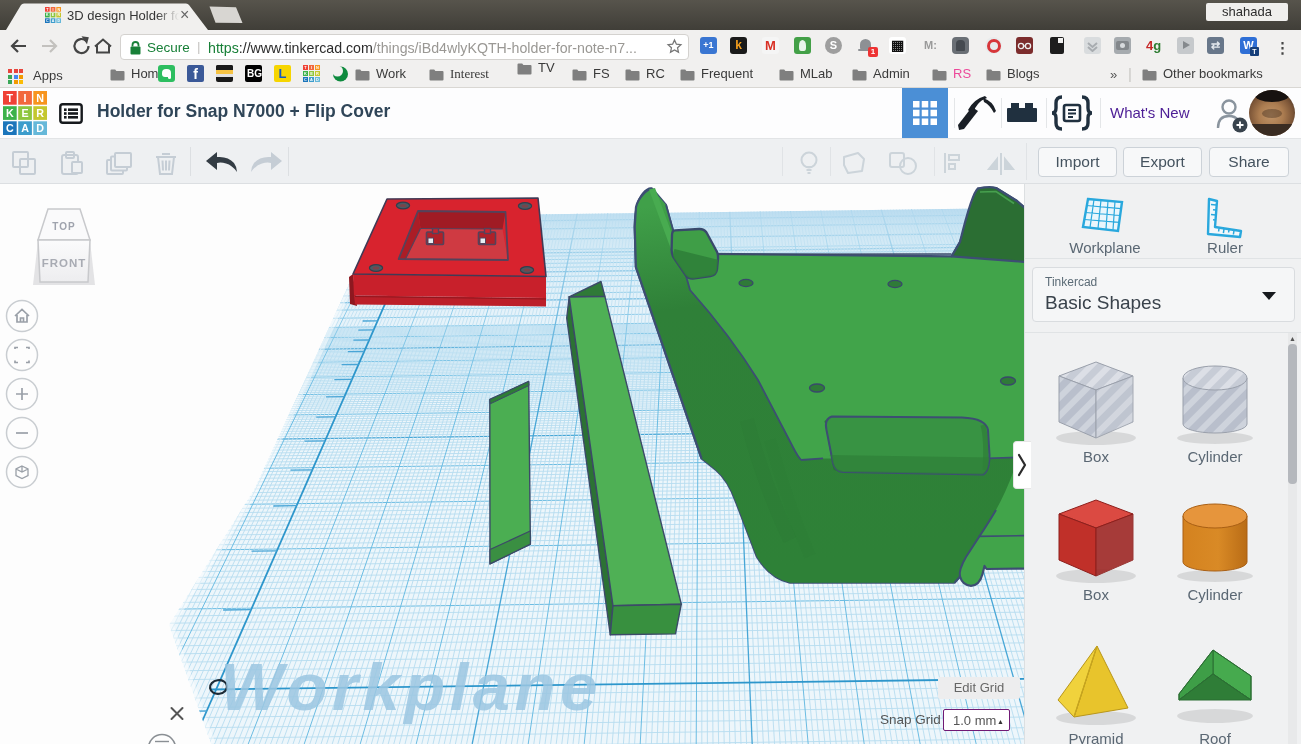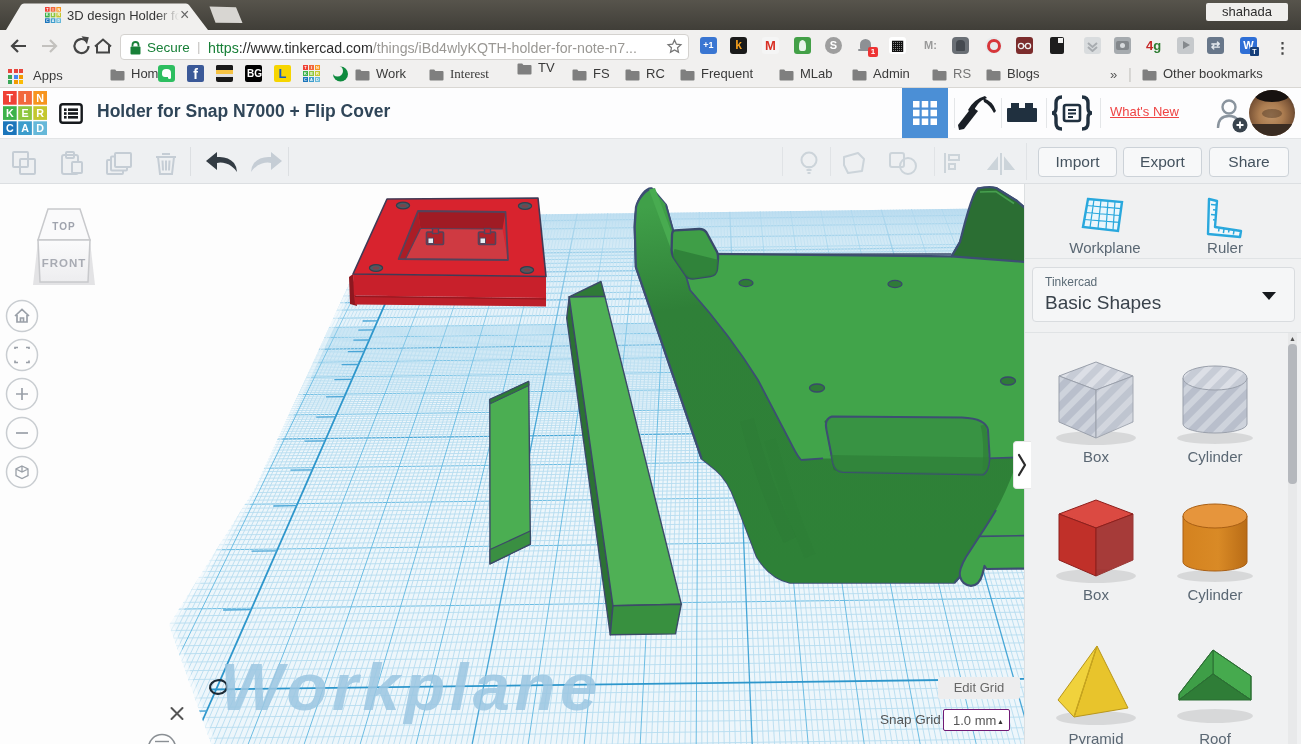--- a/index.html
+++ b/index.html
@@ -141,21 +141,21 @@
       <path d="M0.5,1.5 Q0.5,0.5 1.5,0.5 L5.2,0.5 6.4,2 13.5,2 Q14.5,2 14.5,3 L14.5,10.5 Q14.5,11.5 13.5,11.5 L1.5,11.5 Q0.5,11.5 0.5,10.5 Z" fill="#7f7f7f"></path>
     </svg><span style="margin-left:6px;font-size:13px;color:#3a3a3a;vertical-align:2px;">Frequent</span></div>
 <div style="position:absolute;left:779px;top:66px;height:18px;white-space:nowrap;"><svg width="15" height="12" viewBox="0 0 15 12" style="vertical-align:-1px">
       <path d="M0.5,1.5 Q0.5,0.5 1.5,0.5 L5.2,0.5 6.4,2 13.5,2 Q14.5,2 14.5,3 L14.5,10.5 Q14.5,11.5 13.5,11.5 L1.5,11.5 Q0.5,11.5 0.5,10.5 Z" fill="#7f7f7f"></path>
     </svg><span style="margin-left:6px;font-size:13px;color:#3a3a3a;vertical-align:2px;">MLab</span></div>
 <div style="position:absolute;left:852px;top:66px;height:18px;white-space:nowrap;"><svg width="15" height="12" viewBox="0 0 15 12" style="vertical-align:-1px">
       <path d="M0.5,1.5 Q0.5,0.5 1.5,0.5 L5.2,0.5 6.4,2 13.5,2 Q14.5,2 14.5,3 L14.5,10.5 Q14.5,11.5 13.5,11.5 L1.5,11.5 Q0.5,11.5 0.5,10.5 Z" fill="#7f7f7f"></path>
     </svg><span style="margin-left:6px;font-size:13px;color:#3a3a3a;vertical-align:2px;text-align:right;">Admin</span></div>
 <div style="position:absolute;left:932px;top:66px;height:18px;white-space:nowrap;"><svg width="15" height="12" viewBox="0 0 15 12" style="vertical-align:-1px">
       <path d="M0.5,1.5 Q0.5,0.5 1.5,0.5 L5.2,0.5 6.4,2 13.5,2 Q14.5,2 14.5,3 L14.5,10.5 Q14.5,11.5 13.5,11.5 L1.5,11.5 Q0.5,11.5 0.5,10.5 Z" fill="#7f7f7f"></path>
-    </svg><span style="margin-left:6px;font-size:13px;color:#737373;vertical-align:2px;">RS</span></div>
+    </svg><span style="margin-left:6px;font-size:13px;color:#ec4899;vertical-align:2px;">RS</span></div>
 <div style="position:absolute;left:986px;top:66px;height:18px;white-space:nowrap;"><svg width="15" height="12" viewBox="0 0 15 12" style="vertical-align:-1px">
       <path d="M0.5,1.5 Q0.5,0.5 1.5,0.5 L5.2,0.5 6.4,2 13.5,2 Q14.5,2 14.5,3 L14.5,10.5 Q14.5,11.5 13.5,11.5 L1.5,11.5 Q0.5,11.5 0.5,10.5 Z" fill="#7f7f7f"></path>
     </svg><span style="margin-left:6px;font-size:13px;color:#3a3a3a;vertical-align:2px;">Blogs</span></div>
 <div style="position:absolute;left:1142px;top:66px;height:18px;white-space:nowrap;"><svg width="15" height="12" viewBox="0 0 15 12" style="vertical-align:-1px">
       <path d="M0.5,1.5 Q0.5,0.5 1.5,0.5 L5.2,0.5 6.4,2 13.5,2 Q14.5,2 14.5,3 L14.5,10.5 Q14.5,11.5 13.5,11.5 L1.5,11.5 Q0.5,11.5 0.5,10.5 Z" fill="#7f7f7f"></path>
     </svg><span style="margin-left:6px;font-size:13px;color:#3a3a3a;vertical-align:2px;">Other bookmarks</span></div>
 <div style="position:absolute;left:158px;top:65px;width:17px;height:17px;background:#2dbe60;border-radius:3px;">
     <div style="position:absolute;left:4px;top:4px;width:9px;height:8px;background:#fff;border-radius:4px 4px 1px 3px;"></div>
     <div style="position:absolute;left:10px;top:8px;width:3px;height:6px;background:#fff;border-radius:0 0 2px 2px;"></div>
   </div>
@@ -261,21 +261,21 @@
           <path d="M12,2 Q6,2 6,8 L6,13 Q6,18 2,18 Q6,18 6,23 L6,28 Q6,34 12,34"></path>
 <path d="M32,2 Q38,2 38,8 L38,13 Q38,18 42,18 Q38,18 38,23 L38,28 Q38,34 32,34"></path>
         </g>
 <rect x="14" y="10" width="16" height="16" rx="2" fill="none" stroke="#20303f" stroke-width="2.6"></rect>
 <path d="M18,15 L26,15 M18,18.5 L26,18.5 M18,22 L23,22" stroke="#20303f" stroke-width="1.8"></path>
       </svg></div>
   <div class="abs" style="left:954px;top:10px;width:1px;height:30px;background:#e4e6e8;"></div>
   <div class="abs" style="left:1001px;top:10px;width:1px;height:30px;background:#e4e6e8;"></div>
   <div class="abs" style="left:1046px;top:10px;width:1px;height:30px;background:#e4e6e8;"></div>
   <div class="abs" style="left:1100px;top:10px;width:1px;height:30px;background:#e4e6e8;"></div>
-  <span class="abs" style="left:1110px;top:16px;font-size:13px;color:#ef4444;text-decoration:underline;">What's New</span>
+  <span class="abs" style="left:1110px;top:16px;font-size:15px;color:#4c1d95;">What's New</span>
   <svg class="abs" style="left:1214px;top:8px" width="36" height="38" viewBox="0 0 36 38">
     <circle cx="15" cy="11" r="6.5" fill="none" stroke="#8a949e" stroke-width="2.4"></circle>
     <path d="M4,32 Q4,20 15,20 Q21,20 24,24" fill="none" stroke="#8a949e" stroke-width="2.4"></path>
     <circle cx="26" cy="29" r="7.5" fill="#39434d"></circle>
     <path d="M26,25.5 L26,32.5 M22.5,29 L29.5,29" stroke="#fff" stroke-width="1.8"></path>
   </svg>
   <div class="abs" style="left:1249px;top:2px;width:46px;height:46px;border-radius:50%;overflow:hidden;background:radial-gradient(circle at 48% 55%, #c09468 0%, #ab7c50 35%, #7d5638 62%, #4a3526 82%, #2b211a 100%);">
     <div style="position:absolute;left:5px;top:-4px;width:36px;height:16px;background:#171210;border-radius:50%;"></div>
     <div style="position:absolute;left:0px;top:34px;width:46px;height:14px;background:#3a2c22;"></div>
     <div style="position:absolute;left:13px;top:19px;width:20px;height:9px;background:rgba(40,26,16,0.35);border-radius:50%;"></div>

